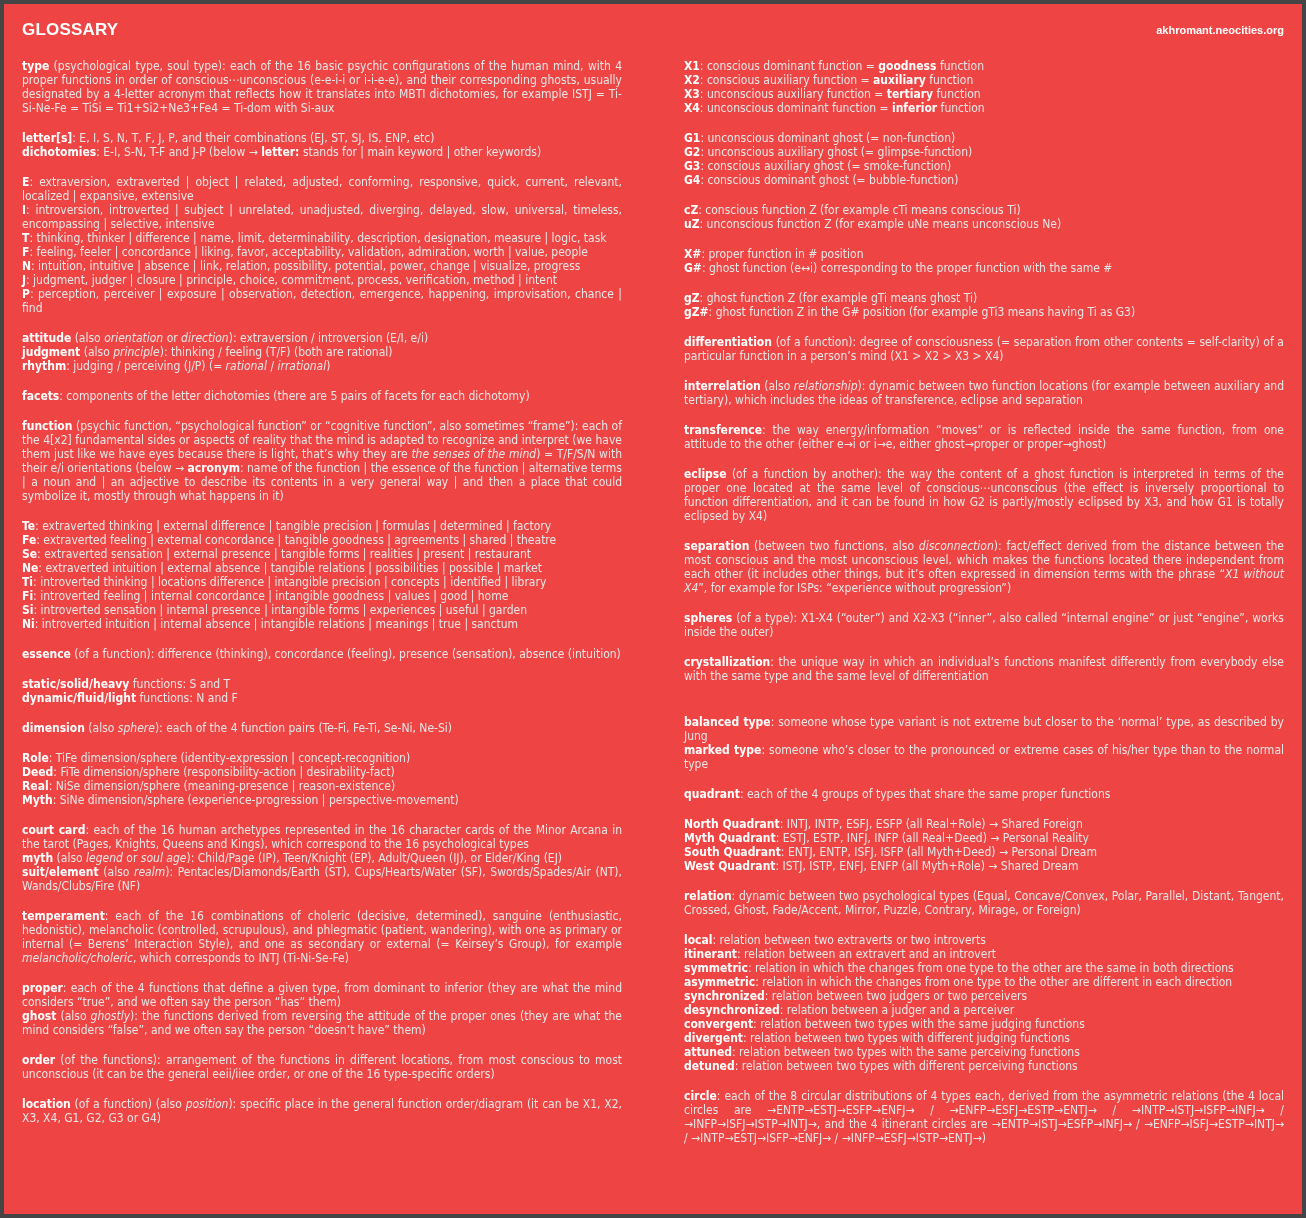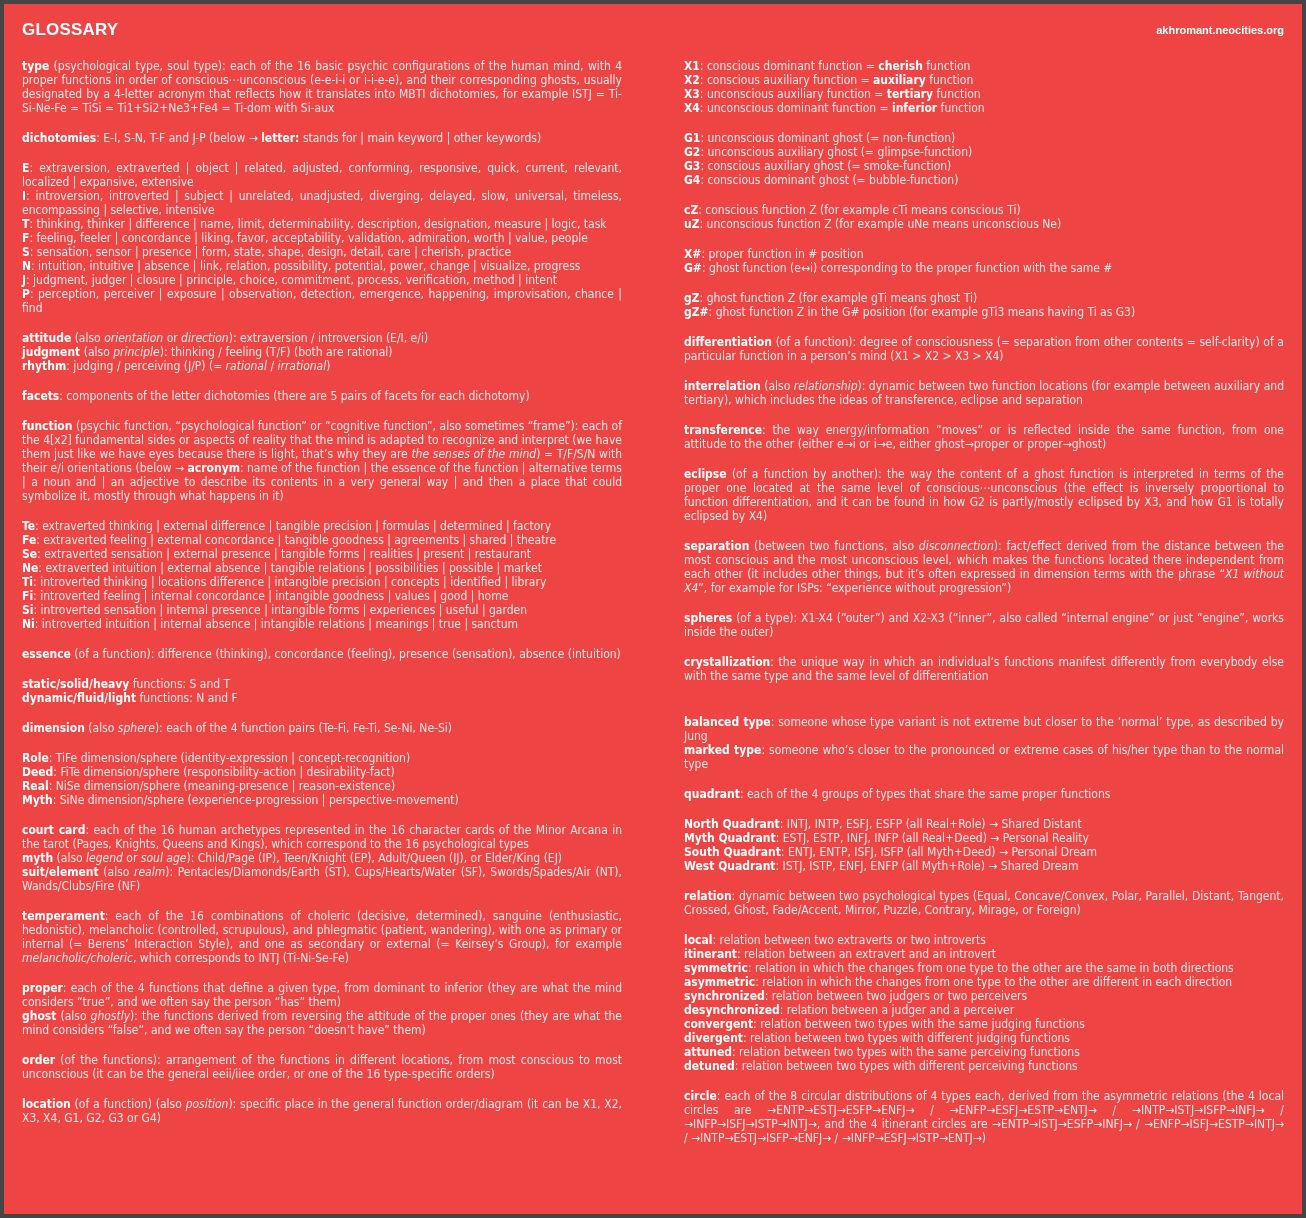--- a/index.html
+++ b/index.html
@@ -37,27 +37,27 @@
 </head>
 <body>
 
 <div class="panel">
   <div class="title">GLOSSARY</div>
   <div class="site">akhromant.neocities.org</div>
 
   <div class="col left">
     <p class="entry"><b>type</b><span> (psychological type, soul type): each of the 16 basic psychic configurations of the human mind, with 4 proper functions in order of conscious⋯unconscious (e-e-i-i or i-i-e-e), and their corresponding ghosts, usually designated by a 4-letter acronym that reflects how it translates into MBTI dichotomies, for example ISTJ = Ti-Si-Ne-Fe = TiSi = Ti1+Si2+Ne3+Fe4 = Ti-dom with Si-aux</span></p>
     <div class="gap"></div>
+    <p class="entry"><b>letter[s]</b><span>: E, I, S, N, T, F, J, P, and their combinations (EJ, ST, SJ, IS, ENP, etc)</span></p>
     <p class="entry"><b>dichotomies</b><span>: E-I, S-N, T-F and J-P (below → </span><b>letter:</b><span> stands for | main keyword | other keywords)</span></p>
     <div class="gap"></div>
     <p class="entry"><b>E</b><span>: extraversion, extraverted | object | related, adjusted, conforming, responsive, quick, current, relevant, localized | expansive, extensive</span></p>
     <p class="entry"><b>I</b><span>: introversion, introverted | subject | unrelated, unadjusted, diverging, delayed, slow, universal, timeless, encompassing | selective, intensive</span></p>
     <p class="entry"><b>T</b><span>: thinking, thinker | difference | name, limit, determinability, description, designation, measure | logic, task</span></p>
     <p class="entry"><b>F</b><span>: feeling, feeler | concordance | liking, favor, acceptability, validation, admiration, worth | value, people</span></p>
-    <p class="entry"><b>S</b><span>: sensation, sensor | presence | form, state, shape, design, detail, care | cherish, practice</span></p>
     <p class="entry"><b>N</b><span>: intuition, intuitive | absence | link, relation, possibility, potential, power, change | visualize, progress</span></p>
     <p class="entry"><b>J</b><span>: judgment, judger | closure | principle, choice, commitment, process, verification, method | intent</span></p>
     <p class="entry"><b>P</b><span>: perception, perceiver | exposure | observation, detection, emergence, happening, improvisation, chance | find</span></p>
     <div class="gap"></div>
     <p class="entry"><b>attitude</b><span> (also </span><i>orientation</i><span> or </span><i>direction</i><span>): extraversion / introversion (E/I, e/i)</span></p>
     <p class="entry"><b>judgment</b><span> (also </span><i>principle</i><span>): thinking / feeling (T/F) (both are rational)</span></p>
     <p class="entry"><b>rhythm</b><span>: judging / perceiving (J/P) (= </span><i>rational</i><span> / </span><i>irrational</i><span>)</span></p>
     <div class="gap"></div>
     <p class="entry"><b>facets</b><span>: components of the letter dichotomies (there are 5 pairs of facets for each dichotomy)</span></p>
     <div class="gap"></div>
@@ -92,21 +92,21 @@
     <div class="gap"></div>
     <p class="entry"><b>proper</b><span>: each of the 4 functions that define a given type, from dominant to inferior (they are what the mind considers “true”, and we often say the person “has” them)</span></p>
     <p class="entry"><b>ghost</b><span> (also </span><i>ghostly</i><span>): the functions derived from reversing the attitude of the proper ones (they are what the mind considers “false”, and we often say the person “doesn’t have” them)</span></p>
     <div class="gap"></div>
     <p class="entry"><b>order</b><span> (of the functions): arrangement of the functions in different locations, from most conscious to most unconscious (it can be the general eeii/iiee order, or one of the 16 type-specific orders)</span></p>
     <div class="gap"></div>
     <p class="entry"><b>location</b><span> (of a function) (also </span><i>position</i><span>): specific place in the general function order/diagram (it can be X1, X2, X3, X4, G1, G2, G3 or G4)</span></p>
   </div>
 
   <div class="col right">
-    <p class="entry"><b>X1</b><span>: conscious dominant function = </span><b>cherish</b><span> function</span></p>
+    <p class="entry"><b>X1</b><span>: conscious dominant function = </span><b>goodness</b><span> function</span></p>
     <p class="entry"><b>X2</b><span>: conscious auxiliary function = </span><b>auxiliary</b><span> function</span></p>
     <p class="entry"><b>X3</b><span>: unconscious auxiliary function = </span><b>tertiary</b><span> function</span></p>
     <p class="entry"><b>X4</b><span>: unconscious dominant function = </span><b>inferior</b><span> function</span></p>
     <div class="gap"></div>
     <p class="entry"><b>G1</b><span>: unconscious dominant ghost (= non-function)</span></p>
     <p class="entry"><b>G2</b><span>: unconscious auxiliary ghost (= glimpse-function)</span></p>
     <p class="entry"><b>G3</b><span>: conscious auxiliary ghost (= smoke-function)</span></p>
     <p class="entry"><b>G4</b><span>: conscious dominant ghost (= bubble-function)</span></p>
     <div class="gap"></div>
     <p class="entry"><b>cZ</b><span>: conscious function Z (for example cTi means conscious Ti)</span></p>
@@ -131,21 +131,21 @@
     <p class="entry"><b>spheres</b><span> (of a type): X1-X4 (“outer”) and X2-X3 (“inner”, also called “internal engine” or just “engine”, works inside the outer)</span></p>
     <div class="gap"></div>
     <p class="entry"><b>crystallization</b><span>: the unique way in which an individual’s functions manifest differently from everybody else with the same type and the same level of differentiation</span></p>
     <div class="gap"></div>
     <div class="gap"></div>
     <p class="entry"><b>balanced type</b><span>: someone whose type variant is not extreme but closer to the ‘normal’ type, as described by Jung</span></p>
     <p class="entry"><b>marked type</b><span>: someone who’s closer to the pronounced or extreme cases of his/her type than to the normal type</span></p>
     <div class="gap"></div>
     <p class="entry"><b>quadrant</b><span>: each of the 4 groups of types that share the same proper functions</span></p>
     <div class="gap"></div>
-    <p class="entry"><b>North Quadrant</b><span>: INTJ, INTP, ESFJ, ESFP (all Real+Role) → Shared Distant</span></p>
+    <p class="entry"><b>North Quadrant</b><span>: INTJ, INTP, ESFJ, ESFP (all Real+Role) → Shared Foreign</span></p>
     <p class="entry"><b>Myth Quadrant</b><span>: ESTJ, ESTP, INFJ, INFP (all Real+Deed) → Personal Reality</span></p>
     <p class="entry"><b>South Quadrant</b><span>: ENTJ, ENTP, ISFJ, ISFP (all Myth+Deed) → Personal Dream</span></p>
     <p class="entry"><b>West Quadrant</b><span>: ISTJ, ISTP, ENFJ, ENFP (all Myth+Role) → Shared Dream</span></p>
     <div class="gap"></div>
     <p class="entry"><b>relation</b><span>: dynamic between two psychological types (Equal, Concave/Convex, Polar, Parallel, Distant, Tangent, Crossed, Ghost, Fade/Accent, Mirror, Puzzle, Contrary, Mirage, or Foreign)</span></p>
     <div class="gap"></div>
     <p class="entry"><b>local</b><span>: relation between two extraverts or two introverts</span></p>
     <p class="entry"><b>itinerant</b><span>: relation between an extravert and an introvert</span></p>
     <p class="entry"><b>symmetric</b><span>: relation in which the changes from one type to the other are the same in both directions</span></p>
     <p class="entry"><b>asymmetric</b><span>: relation in which the changes from one type to the other are different in each direction</span></p>

